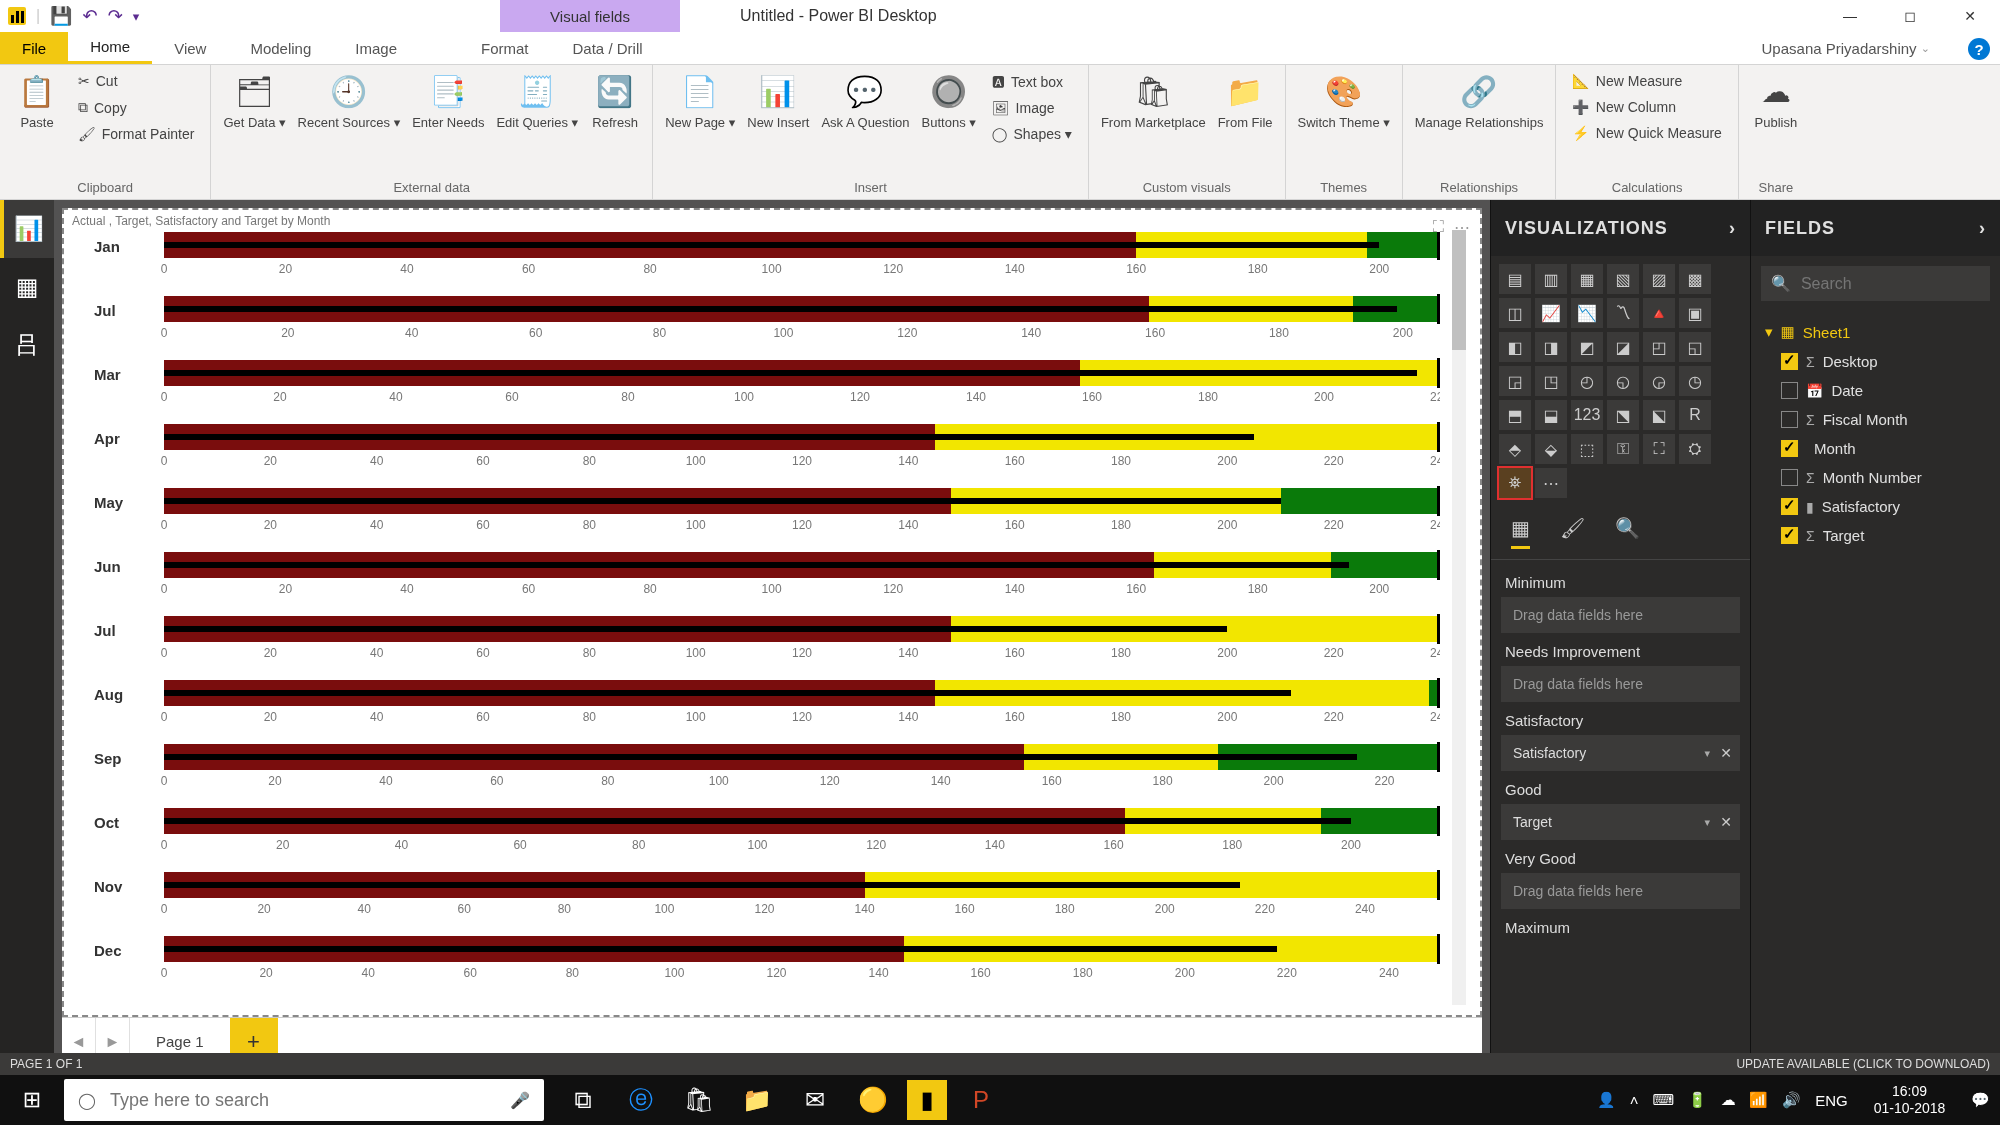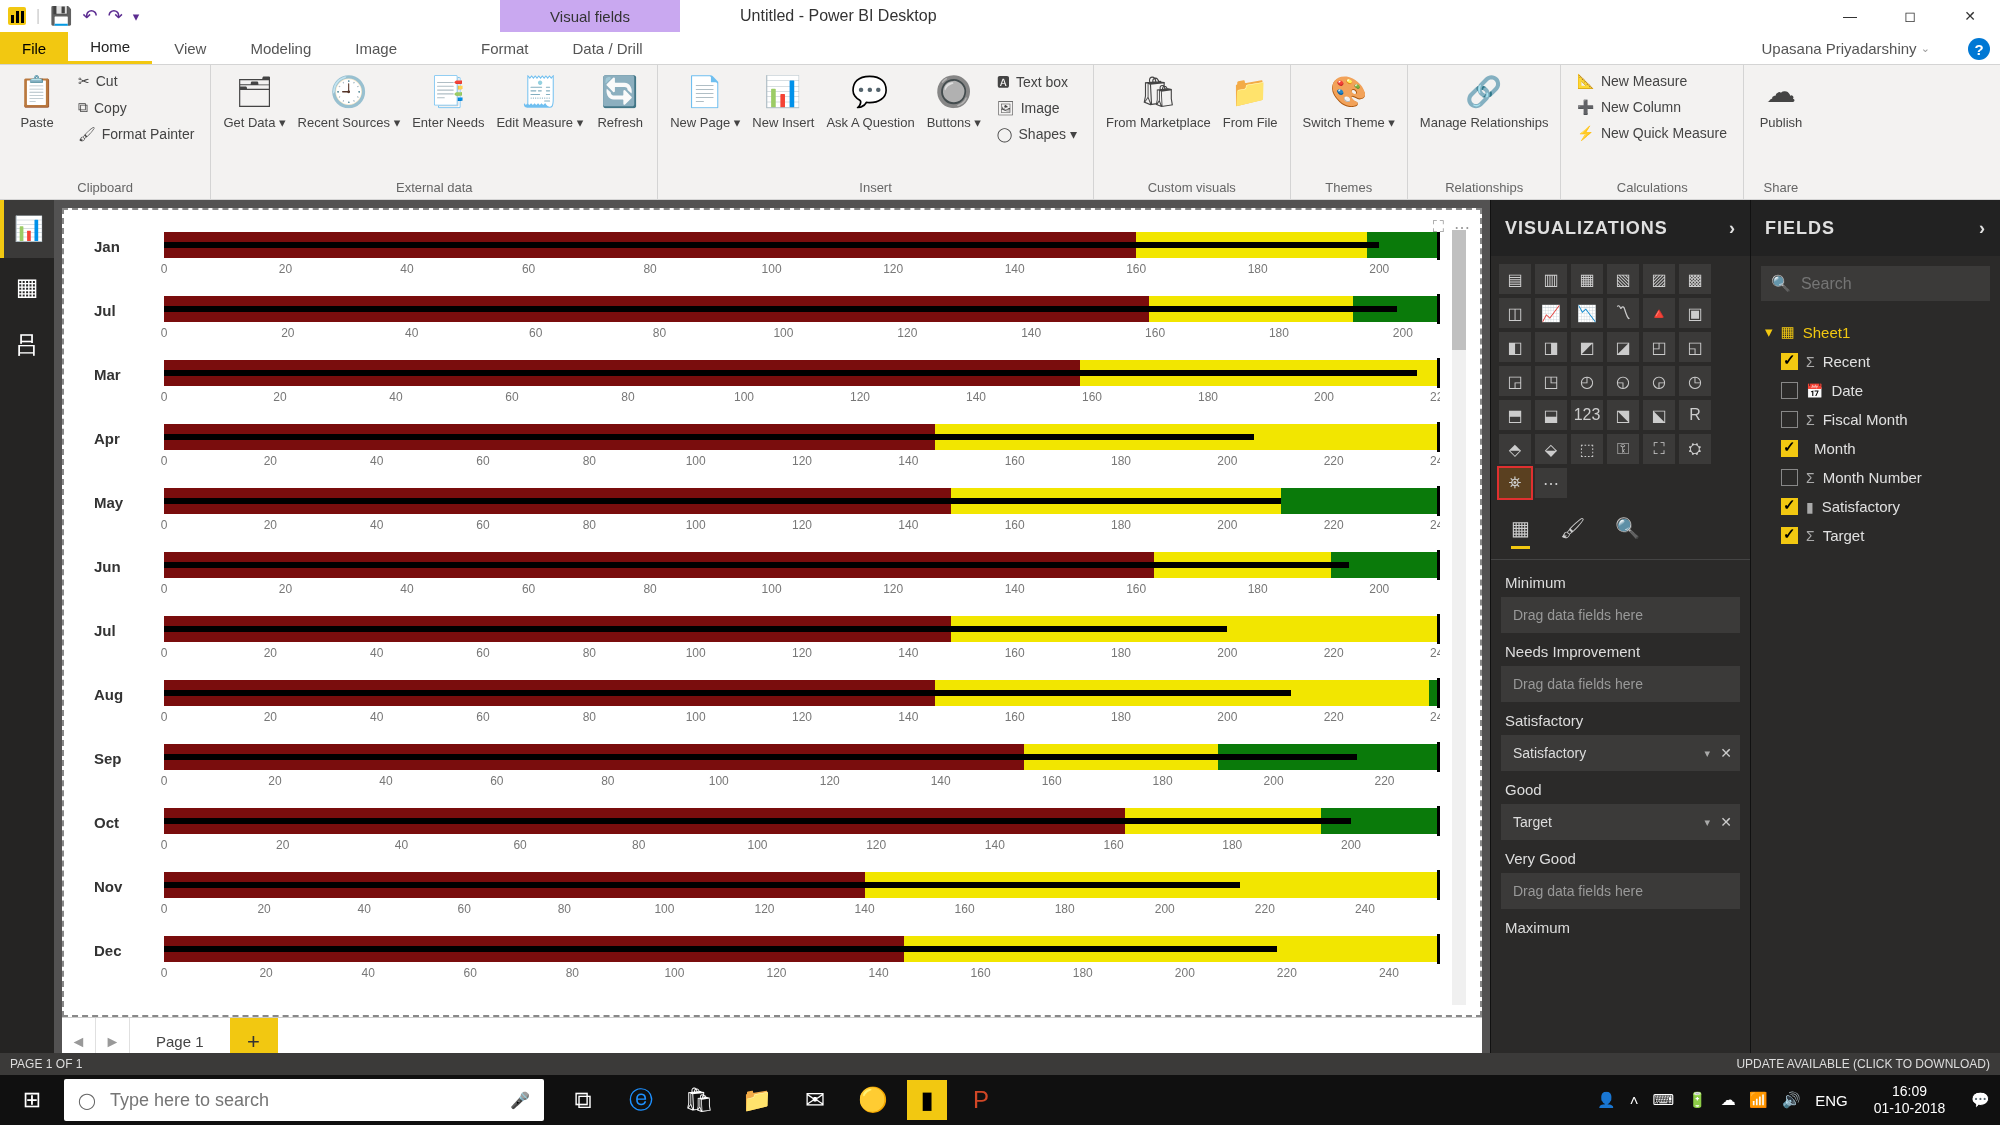--- a/index.html
+++ b/index.html
@@ -167,21 +167,21 @@
       <div class="vbtn">
           <div class="ic">🕘</div>
           <span>Recent Sources ▾</span>
         </div>
       <div class="vbtn">
           <div class="ic">📑</div>
           <span>Enter Needs</span>
         </div>
       <div class="vbtn">
           <div class="ic">🧾</div>
-          <span>Edit Measure ▾</span>
+          <span>Edit Queries ▾</span>
         </div>
       <div class="vbtn">
           <div class="ic">🔄</div>
           <span>Refresh</span>
         </div>
     </div>
     <div class="rgroup-label">External data</div>
   </div>
   <div class="rgroup">
     <div class="rgroup-body">
@@ -263,20 +263,21 @@
 
 <div class="main">
   <div class="left-rail">
     <div class="rail-btn active">📊</div>
     <div class="rail-btn">▦</div>
     <div class="rail-btn">吕</div>
   </div>
 
   <div class="canvas-wrap">
     <div class="canvas">
+      <div class="visual-title">Actual , Target, Satisfactory and Target by Month</div>
       <div class="visual-header-icons">
         <span>⛶</span>
         <span>⋯</span>
       </div>
       <div class="chart-body" id="chart-body">
           <div class="bullet-row">
             <div class="bullet-label">Jan</div>
             <div class="bullet-plot">
               <div class="range-bar range-yellow" style="left: 0px; width: 100%;"></div>
               <div class="range-bar range-green" style="left: 94.2857%; width: 5.71429%;"></div>
@@ -646,21 +647,21 @@
         </div>
       <div class="fields-search">
         <span>🔍</span>
         <input placeholder="Search" style="">
       </div>
       <div class="fields-tree" id="fields-tree">
         <div class="tree-table">▾ <span style="color:#f2c811">▦</span> <span>Sheet1</span></div>
       <div class="tree-field">
             <span class="chk on"></span>
             <span class="sigma">Σ</span>
-            <span>Recent</span>
+            <span>Desktop</span>
           </div>
           <div class="tree-field">
             <span class="chk"></span>
             <span class="sigma">📅</span>
             <span>Date</span>
           </div>
           <div class="tree-field">
             <span class="chk"></span>
             <span class="sigma">Σ</span>
             <span>Fiscal Month</span>

